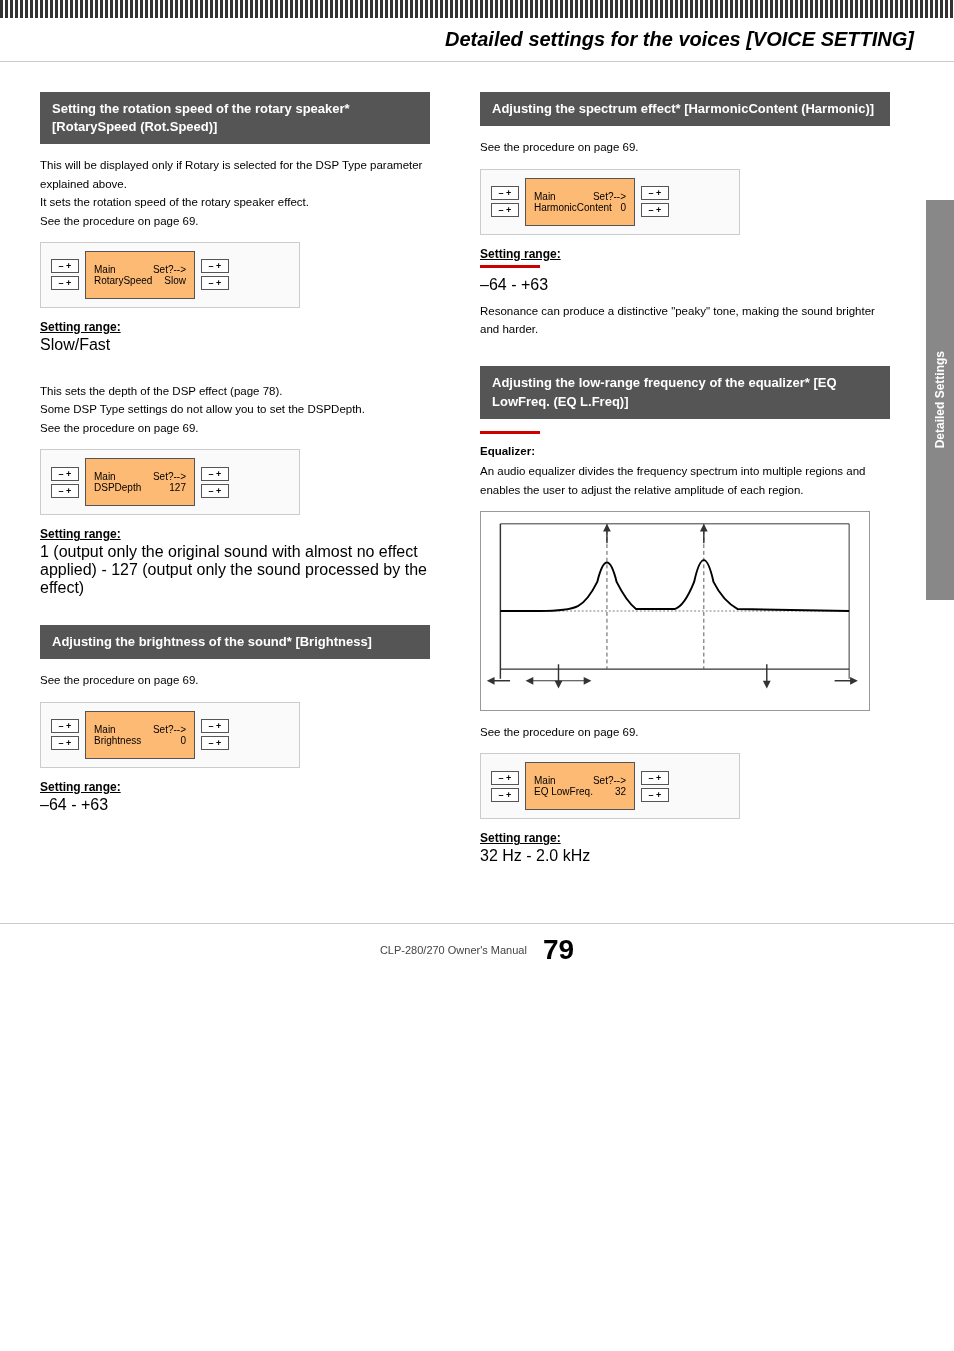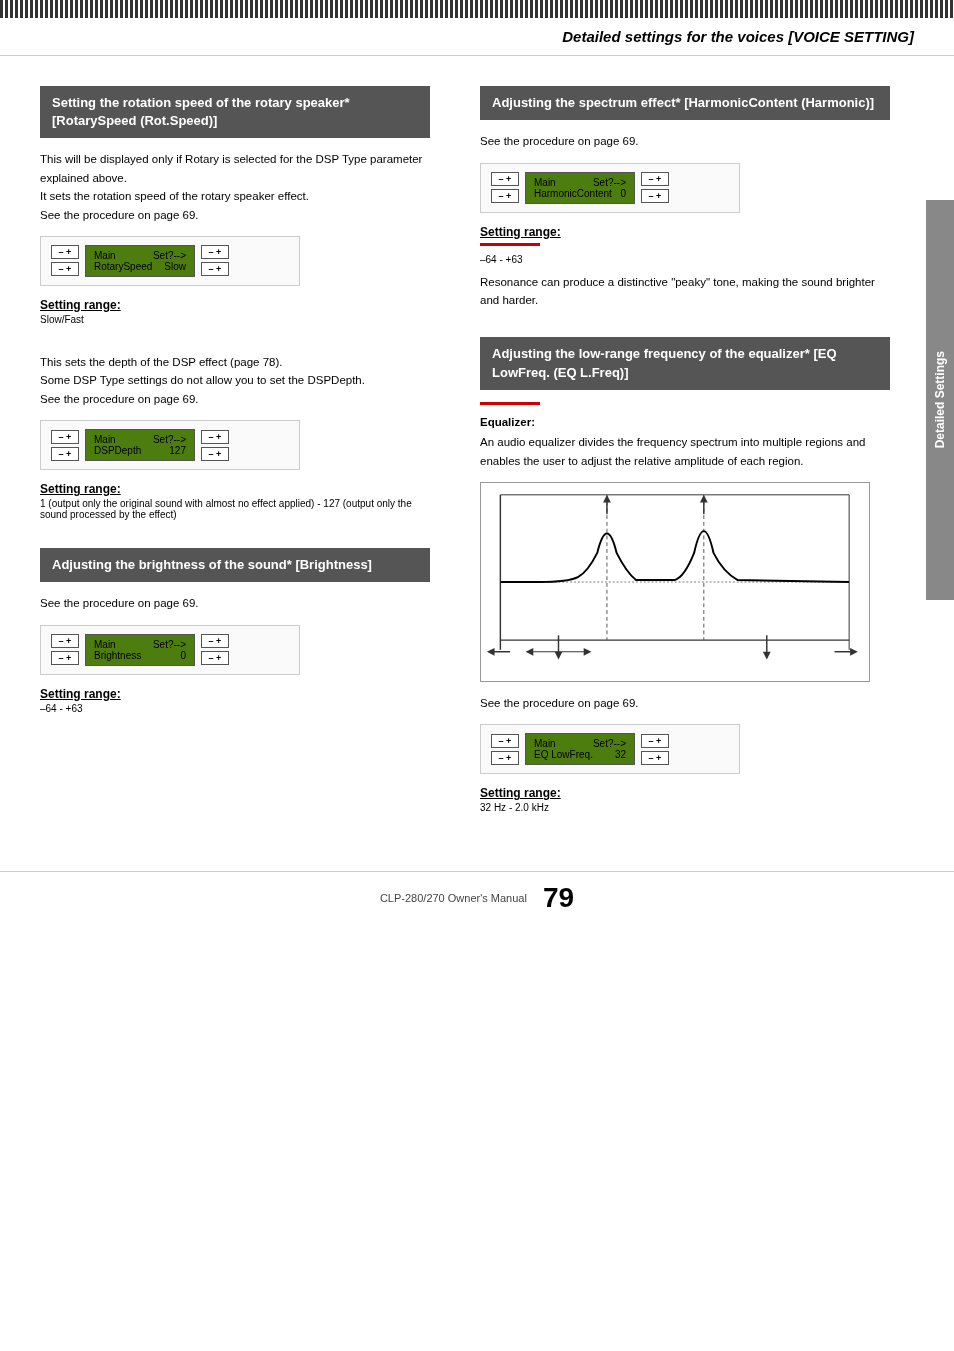--- a/index.html
+++ b/index.html
@@ -25,21 +25,21 @@
       margin-bottom: 0;
     }
 
     
     .page-header {
       text-align: right;
       padding: 10px 40px 10px 40px;
       border-bottom: 1px solid #ccc;
       font-style: italic;
       font-weight: bold;
-      font-size: 15px;
+      font-size: 20px;
     }
 
     
     .main-content {
       display: flex;
       padding: 20px 0 20px 0;
     }
 
     
     .left-col {
@@ -122,43 +122,43 @@
       background: white;
       display: flex;
       align-items: center;
       justify-content: center;
       font-size: 9px;
       font-weight: bold;
     }
 
     .device-screen {
       border: 1.5px solid #555;
-      padding: 4px 8px;
-      background: #4d7c0f;
+      padding: 12px 8px;
+      background: #fdba74;
       min-width: 110px;
       font-size: 10px;
     }
 
     .device-screen-row {
       display: flex;
       justify-content: space-between;
       gap: 8px;
       font-size: 10px;
     }
 
     .setting-range-label {
       font-weight: bold;
       font-size: 12px;
       margin-top: 10px;
       margin-bottom: 2px;
       text-decoration: underline;
     }
 
     .setting-range-value {
-      font-size: 10px;
+      font-size: 16px;
     }
 
     
     .eq-chart-container {
       border: 1px solid #999;
       width: 95%;
       height: 200px;
       margin: 12px 0;
       background: white;
       position: relative;

